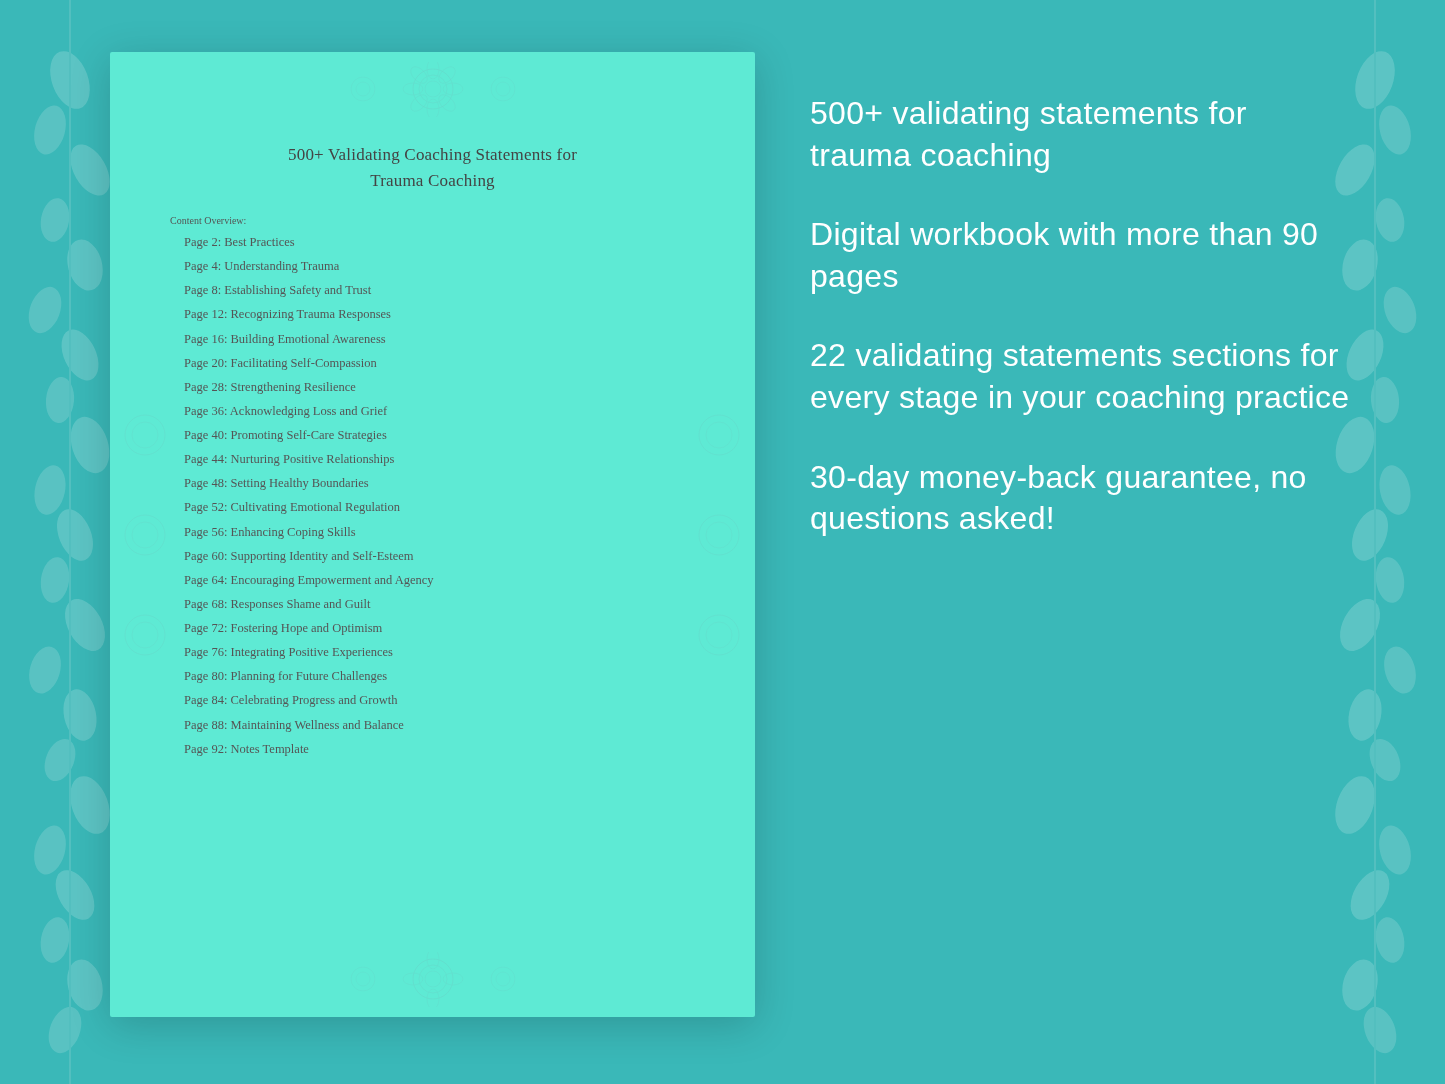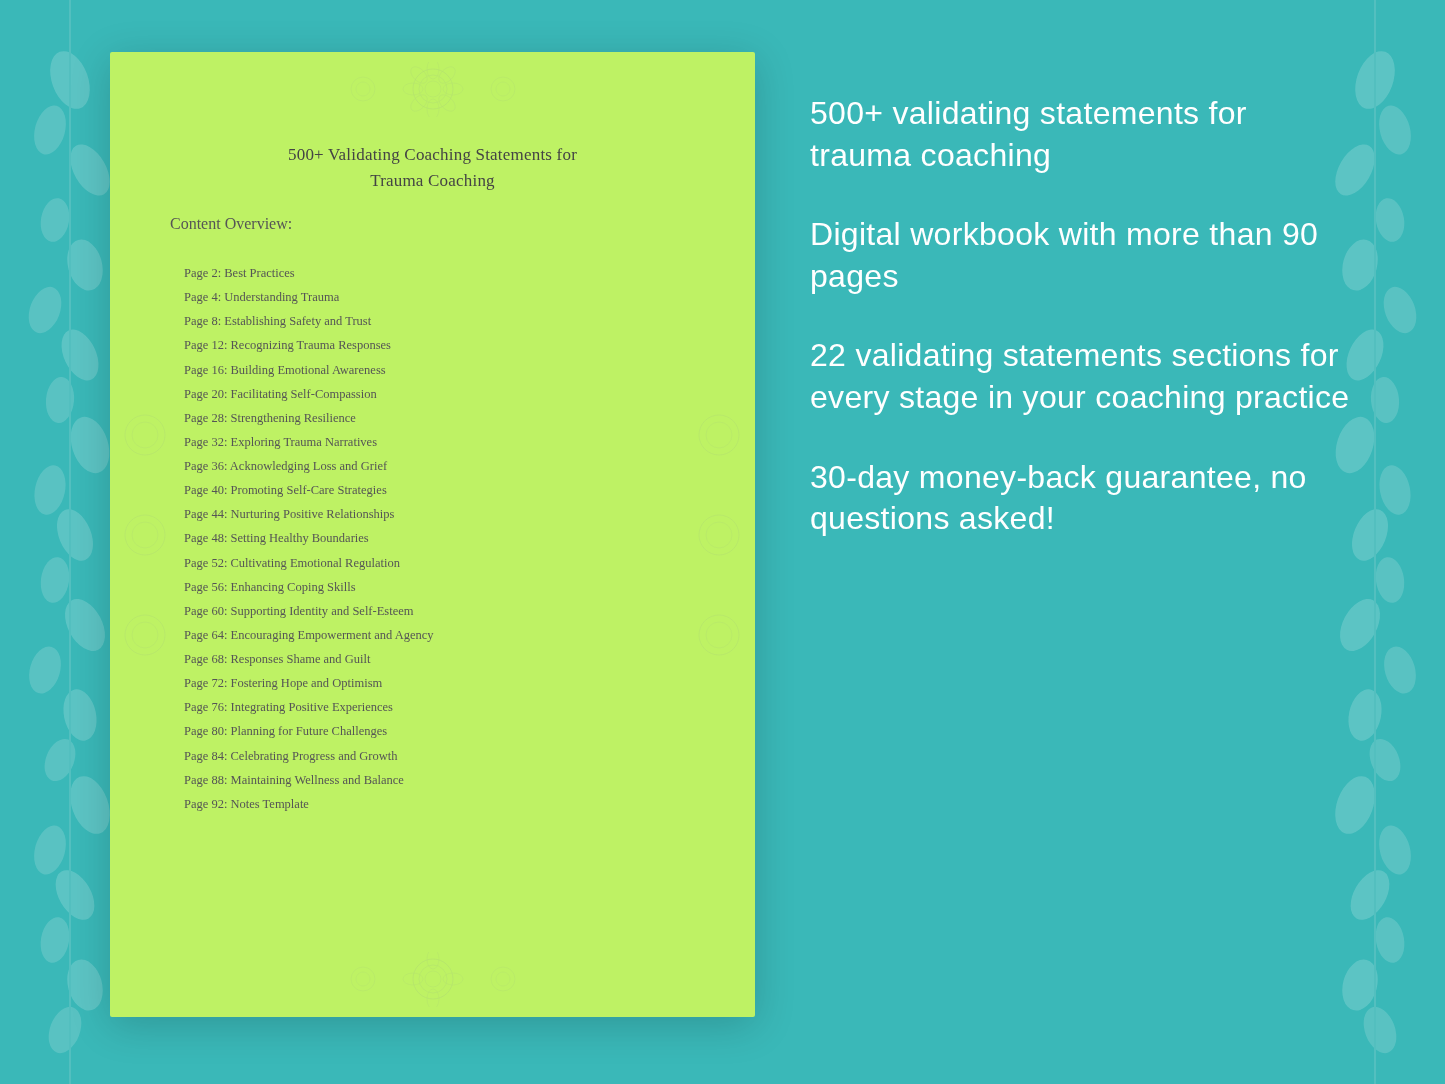--- a/index.html
+++ b/index.html
@@ -37,21 +37,21 @@
       height: 100%;
     }
 
     
     .document {
       position: absolute;
       left: 110px;
       top: 52px;
       width: 645px;
       height: 965px;
-      background: #bef264;
+      background: #5eead4;
       border-radius: 2px;
       box-shadow: 0 8px 40px rgba(0,0,0,0.18);
       padding: 50px 60px 40px 60px;
       overflow: hidden;
     }
 
     
     .mandala-top {
       position: absolute;
       top: 10px;
@@ -98,23 +98,23 @@
       font-size: 17px;
       color: #444;
       line-height: 1.5;
       margin-top: 40px;
       margin-bottom: 22px;
       font-weight: normal;
       letter-spacing: 0.2px;
     }
 
     .content-overview-label {
-      font-size: 16px;
+      font-size: 10px;
       color: #555;
-      margin-bottom: 28px;
+      margin-bottom: 4px;
       font-weight: normal;
     }
 
     .toc-list {
       list-style: none;
     }
 
     .toc-item {
       font-size: 12.5px;
       color: #555;
@@ -281,21 +281,20 @@
   <div class="content-overview-label">Content Overview:</div>
 
   <ul class="toc-list" id="toc-list">
   <li class="toc-item">Page  2:  Best Practices</li>
       <li class="toc-item">Page  4:  Understanding Trauma</li>
       <li class="toc-item">Page  8:  Establishing Safety and Trust</li>
       <li class="toc-item">Page 12:  Recognizing Trauma Responses</li>
       <li class="toc-item">Page 16:  Building Emotional Awareness</li>
       <li class="toc-item">Page 20:  Facilitating Self-Compassion</li>
       <li class="toc-item">Page 28:  Strengthening Resilience</li>
-      <li class="toc-item">Page 32:  Exploring Trauma Narratives</li>
       <li class="toc-item">Page 36:  Acknowledging Loss and Grief</li>
       <li class="toc-item">Page 40:  Promoting Self-Care Strategies</li>
       <li class="toc-item">Page 44:  Nurturing Positive Relationships</li>
       <li class="toc-item">Page 48:  Setting Healthy Boundaries</li>
       <li class="toc-item">Page 52:  Cultivating Emotional Regulation</li>
       <li class="toc-item">Page 56:  Enhancing Coping Skills</li>
       <li class="toc-item">Page 60:  Supporting Identity and Self-Esteem</li>
       <li class="toc-item">Page 64:  Encouraging Empowerment and Agency</li>
       <li class="toc-item">Page 68:  Responses Shame and Guilt</li>
       <li class="toc-item">Page 72:  Fostering Hope and Optimism</li>

